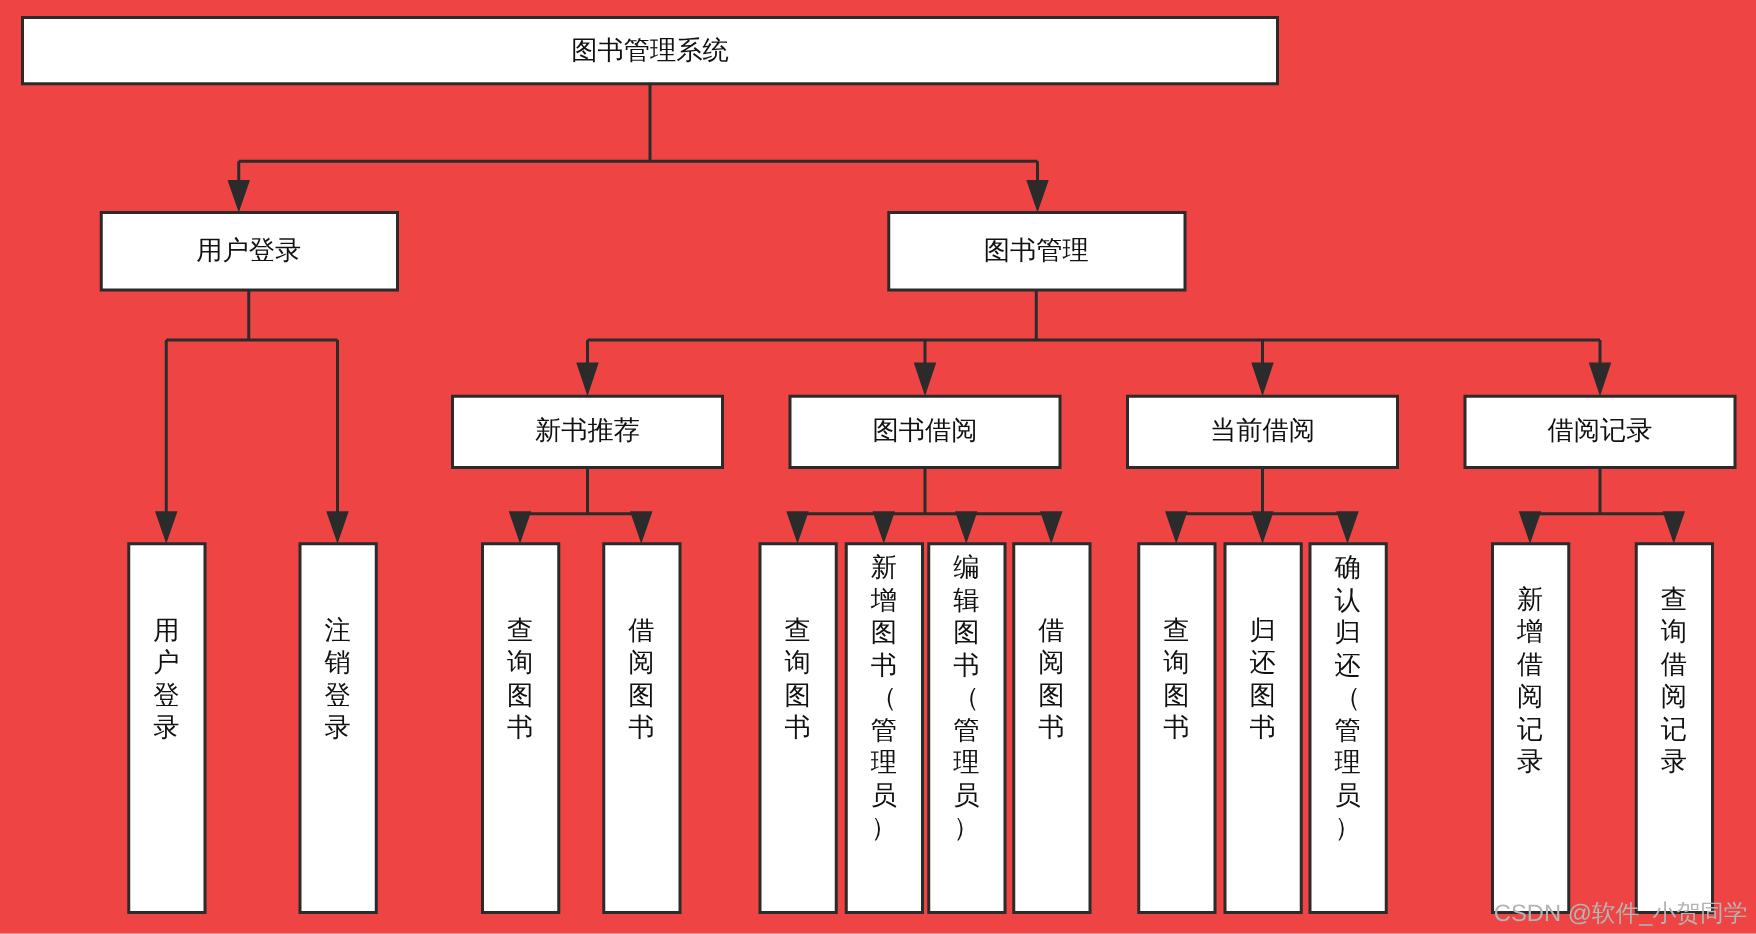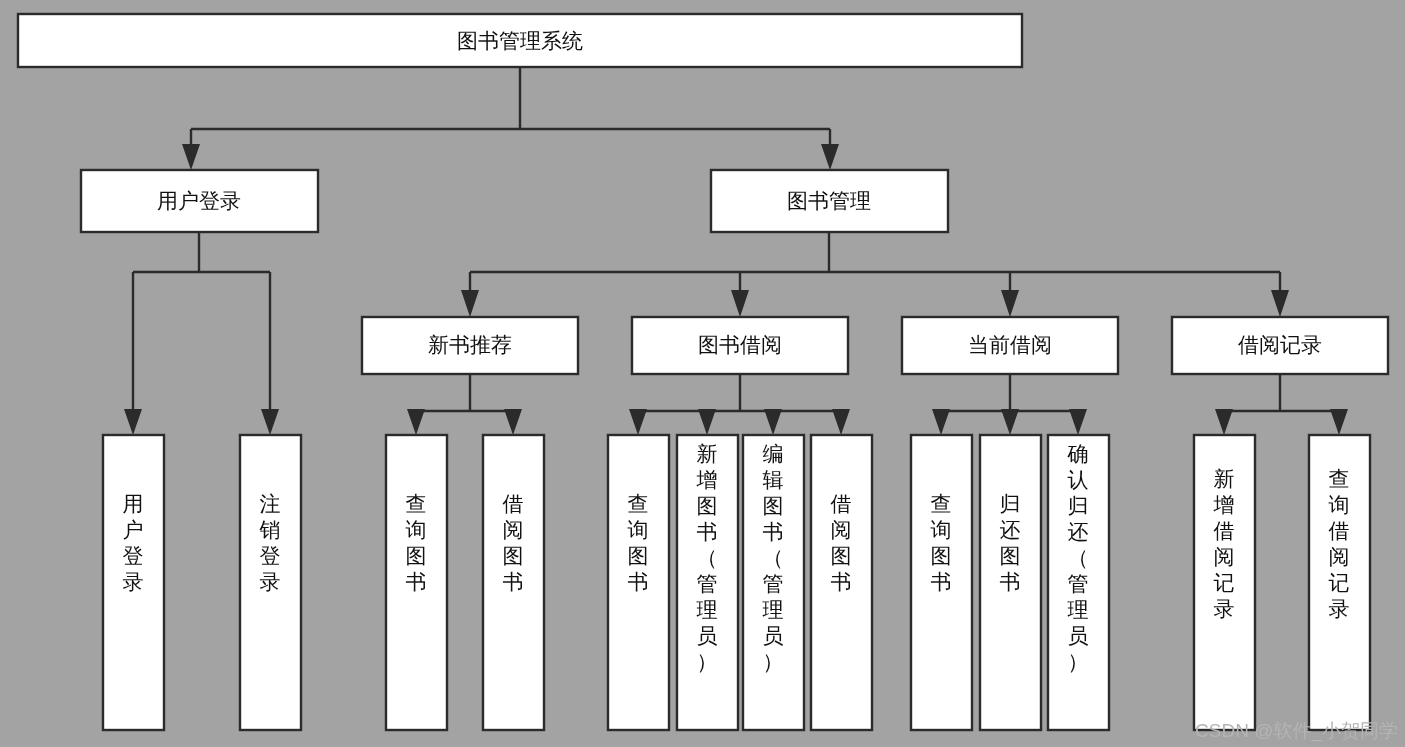--- a/index.html
+++ b/index.html
@@ -7,21 +7,21 @@
     padding: 0;
     background: #ffffff;
   }
   body {
     font-family: "Liberation Sans", "DejaVu Sans", sans-serif;
   }
   #diagram-root {
     position: relative;
     width: 1405px;
     height: 747px;
-    background: #a3a3a3;
+    background: #ef4444;
     overflow: hidden;
   }
   svg.diagram-canvas {
     position: absolute;
     left: 0;
     top: 0;
     width: 1405px;
     height: 747px;
     display: block;
   }

